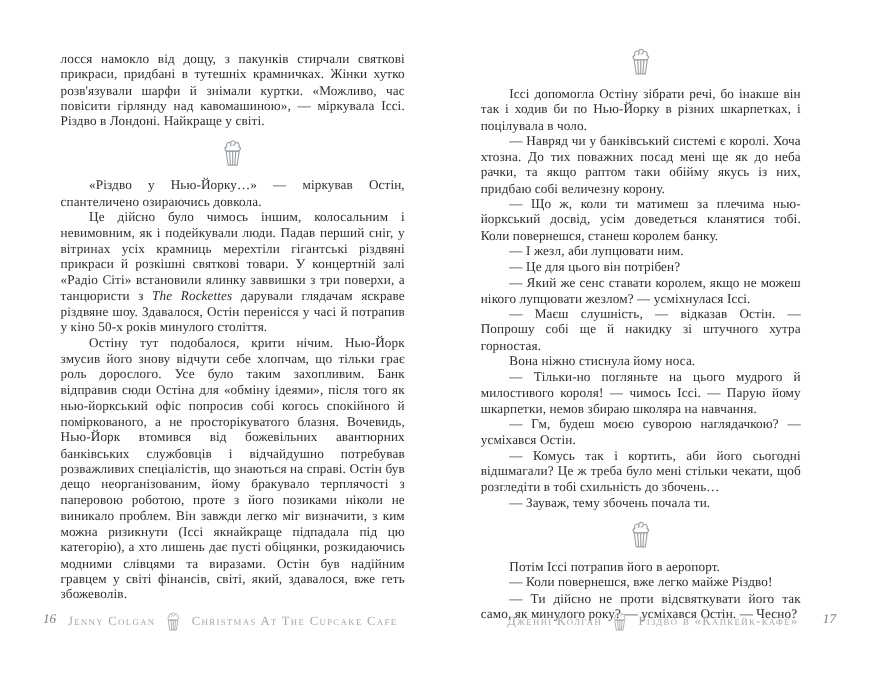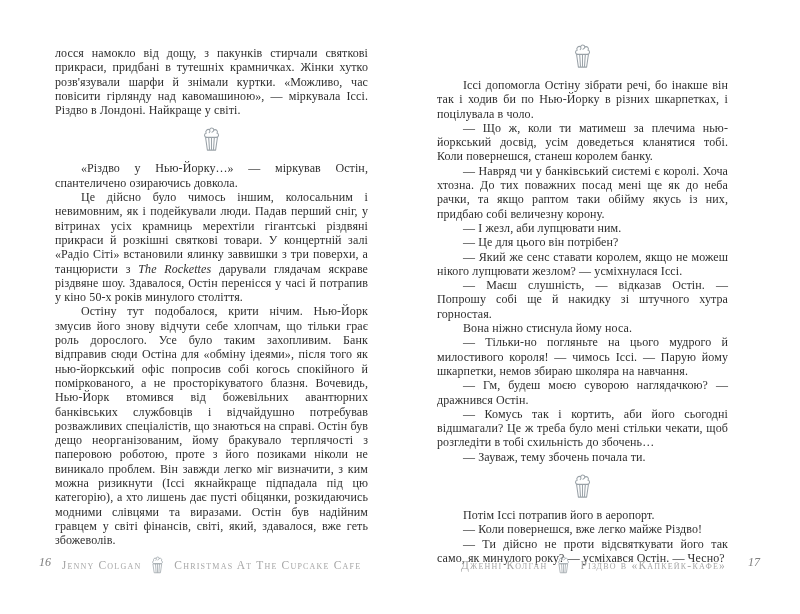--- a/index.html
+++ b/index.html
@@ -100,29 +100,29 @@
         <div class="divider"><span><svg width="21" height="27" viewBox="0 0 22 28" fill="none" stroke="#9aa2a8" stroke-width="1.1" stroke-linejoin="round" stroke-linecap="round">
               <path d="M6.3 12.8 C3.2 12.8 2.8 9.2 5.4 8.6 C4 5.8 7 3.6 9 4.9 C9.6 2.2 13.2 2.3 13.6 5 C15.8 3.9 18.2 6.2 16.8 8.6 C19.3 9.3 18.8 12.8 15.7 12.8 Z"></path>
               <path d="M9 4.9 C9.7 6.1 9.4 7.3 8.6 7.9"></path>
               <path d="M13.6 5 C13.2 6.5 12.4 7.2 11.4 7.4"></path>
               <path d="M4.8 13 L17.2 13 L15.3 26.2 L6.7 26.2 Z"></path>
               <path d="M8.1 13.6 L8.9 25.6"></path>
               <path d="M11 13.6 L11 25.6"></path>
               <path d="M13.9 13.6 L13.1 25.6"></path>
             </svg></span></div>
         <p class="para"><span>Іссі допомогла Остіну зібрати речі, бо інакше він так і ходив би по Нью-Йорку в різних шкарпетках, і поцілувала в чоло.</span></p>
+        <p class="para"><span>— Навряд чи у банківський системі є королі. Хоча хтозна. До тих поважних посад мені ще як до неба рачки, та якщо раптом таки обійму якусь із них, придбаю собі величезну корону.</span></p>
         <p class="para"><span>— Що ж, коли ти матимеш за плечима нью-йоркський досвід, усім доведеться кланятися тобі. Коли повернешся, станеш королем банку.</span></p>
-        <p class="para"><span>— Навряд чи у банківський системі є королі. Хоча хтозна. До тих поважних посад мені ще як до неба рачки, та якщо раптом таки обійму якусь із них, придбаю собі величезну корону.</span></p>
         <p class="para"><span>— І жезл, аби лупцювати ним.</span></p>
         <p class="para"><span>— Це для цього він потрібен?</span></p>
         <p class="para"><span>— Який же сенс ставати королем, якщо не можеш нікого лупцювати жезлом? — усміхнулася Іссі.</span></p>
         <p class="para"><span>— Маєш слушність, — відказав Остін. — Попрошу собі ще й накидку зі штучного хутра горностая.</span></p>
         <p class="para"><span>Вона ніжно стиснула йому носа.</span></p>
         <p class="para"><span>— Тільки-но погляньте на цього мудрого й милостивого короля! — чимось Іссі. — Парую йому шкарпетки, немов збираю школяра на навчання.</span></p>
-        <p class="para"><span>— Гм, будеш моєю суворою наглядачкою? — дражнився Остін.</span></p>
+        <p class="para"><span>— Гм, будеш моєю суворою наглядачкою? — усміхався Остін.</span></p>
         <p class="para"><span>— Комусь так і кортить, аби його сьогодні відшмагали? Це ж треба було мені стільки чекати, щоб розгледіти в тобі схильність до збочень…</span></p>
         <p class="para"><span>— Зауваж, тему збочень почала ти.</span></p>
         <div class="divider"><span><svg width="21" height="27" viewBox="0 0 22 28" fill="none" stroke="#9aa2a8" stroke-width="1.1" stroke-linejoin="round" stroke-linecap="round">
               <path d="M6.3 12.8 C3.2 12.8 2.8 9.2 5.4 8.6 C4 5.8 7 3.6 9 4.9 C9.6 2.2 13.2 2.3 13.6 5 C15.8 3.9 18.2 6.2 16.8 8.6 C19.3 9.3 18.8 12.8 15.7 12.8 Z"></path>
               <path d="M9 4.9 C9.7 6.1 9.4 7.3 8.6 7.9"></path>
               <path d="M13.6 5 C13.2 6.5 12.4 7.2 11.4 7.4"></path>
               <path d="M4.8 13 L17.2 13 L15.3 26.2 L6.7 26.2 Z"></path>
               <path d="M8.1 13.6 L8.9 25.6"></path>
               <path d="M11 13.6 L11 25.6"></path>
               <path d="M13.9 13.6 L13.1 25.6"></path>

